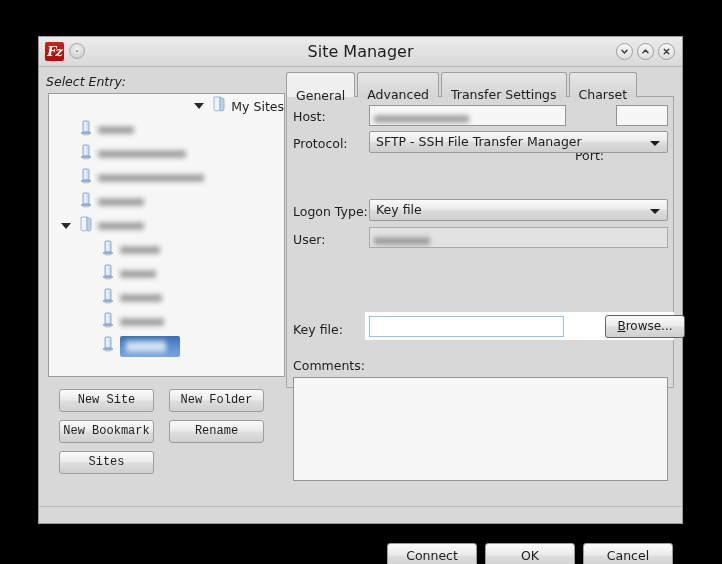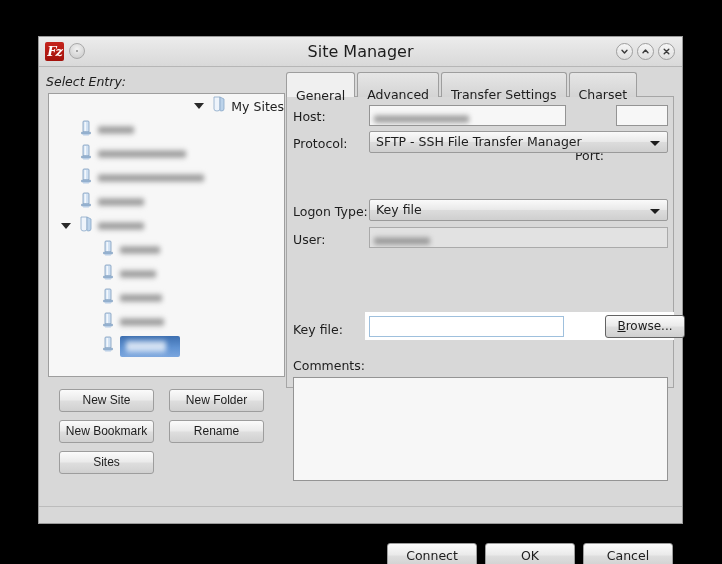--- a/index.html
+++ b/index.html
@@ -137,21 +137,21 @@
     display: grid;
     grid-template-columns: 95px 95px;
     grid-gap: 8px 15px;
   }
   .btn {
     height: 23px;
     background: linear-gradient(to bottom, #fbfbfb 0%, #eaeaea 48%, #dedede 52%, #d0d0d0 100%);
     border: 1px solid #9d9d9d;
     border-radius: 3px;
     box-sizing: border-box;
-    font-family: Liberation Sans, sans-serif;
+    font-family: Liberation Mono, monospace;
     font-size: 12px; color: #1d1d1d;
     text-align: center; line-height: 21px;
     cursor: default;
     overflow: hidden;
   }
 
   
   #tabs {
     position: absolute; left: 247px; top: 8px;
     height: 22px;

